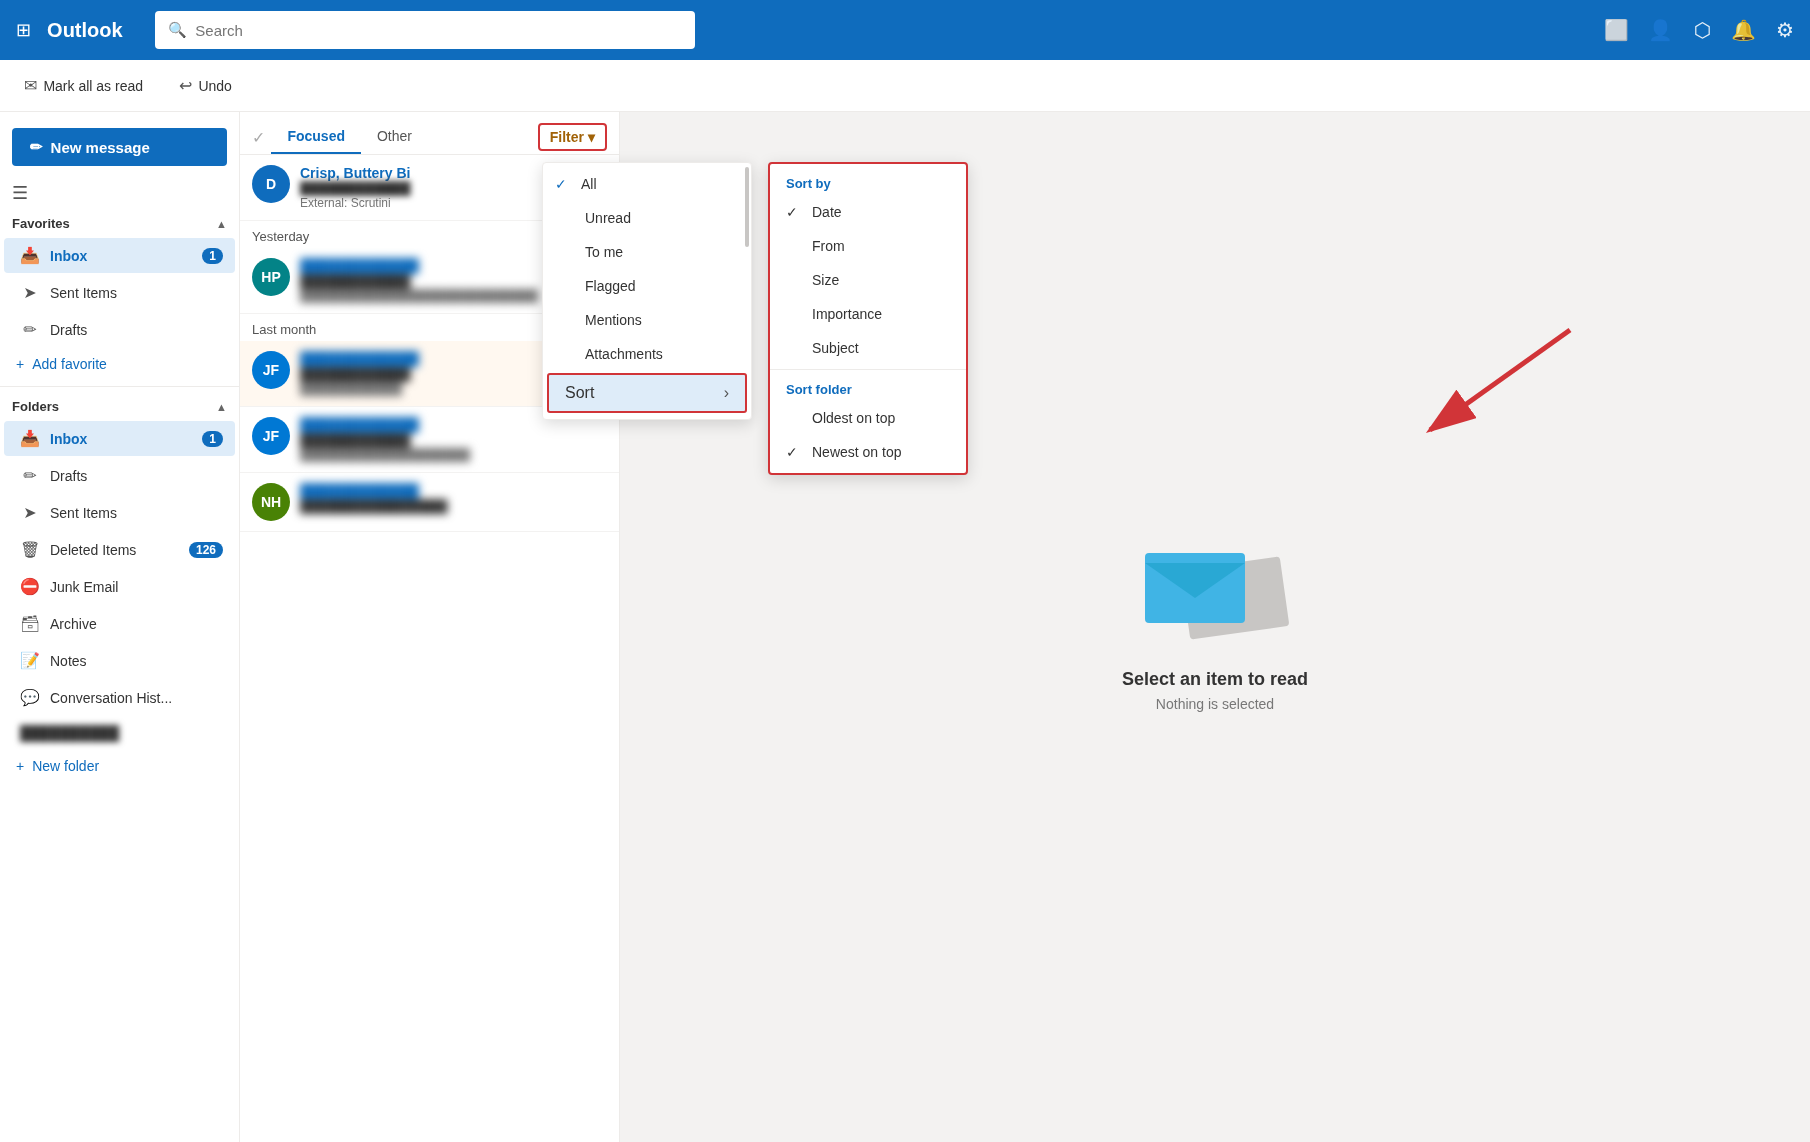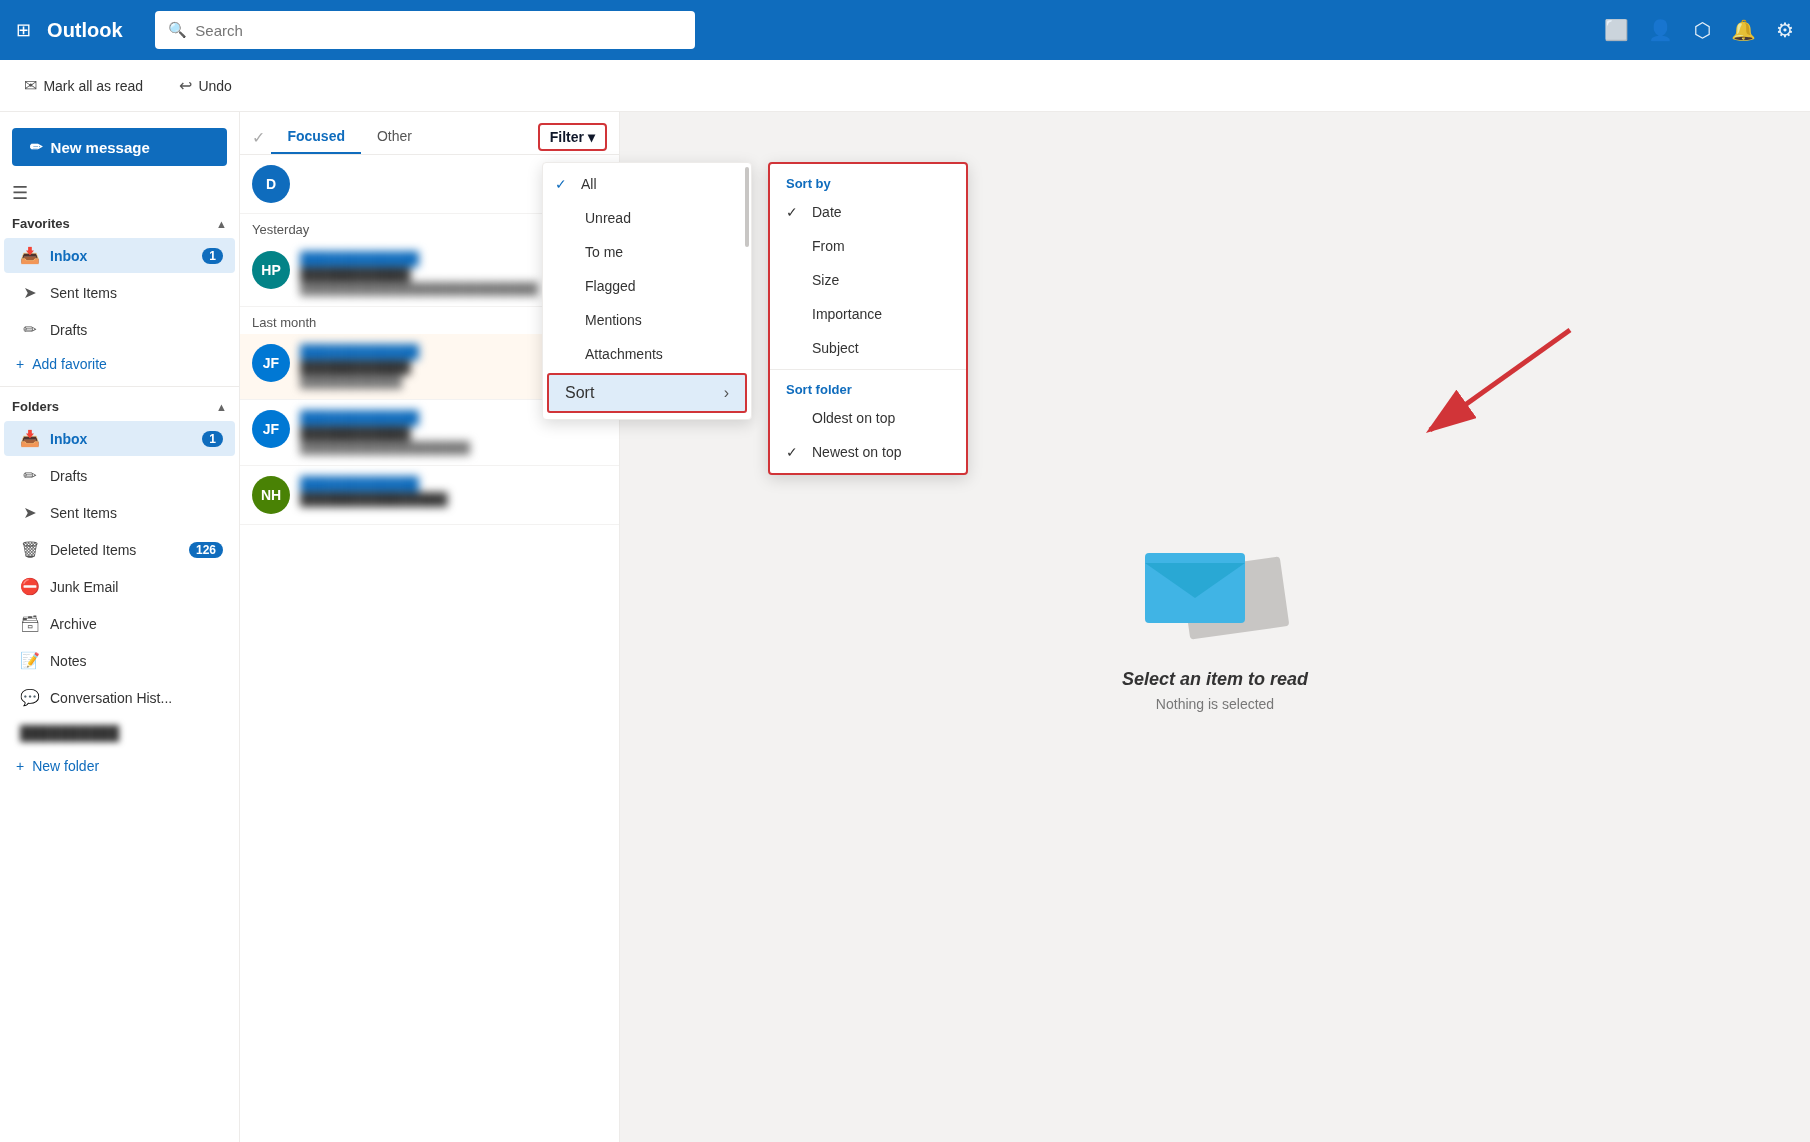--- a/index.html
+++ b/index.html
@@ -94,21 +94,21 @@
       padding: 8px 16px 10px; font-size: 14px; color: #555;
       cursor: pointer; border: none; background: none; position: relative;
     }
     .tab-btn.active { color: #0f6cbd; font-weight: 600; }
     .tab-btn.active::after {
       content: ''; position: absolute; bottom: 0; left: 0; right: 0;
       height: 2px; background: #0f6cbd;
     }
     .filter-btn {
       margin-left: auto; display: flex; align-items: center; gap: 4px;
-      font-size: 14px; color: #0f172a; cursor: pointer;
+      font-size: 14px; color: #a16207; cursor: pointer;
       border: 2px solid #d13438; border-radius: 4px;
       padding: 4px 10px; background: none;
       font-weight: 600;
     }
     .email-list-scroll { overflow-y: auto; flex: 1; }
     .email-section-header {
       padding: 8px 12px 4px; font-size: 13px; font-weight: 400; color: #555;
     }
     .email-item {
       display: flex; align-items: flex-start; gap: 10px;
@@ -146,21 +146,21 @@
       width: 100px; height: 70px; background: #40b4e5;
       border-radius: 4px; position: absolute; top: 10px; left: 0;
     }
     .envelope-flap {
       width: 0; height: 0;
       border-left: 50px solid transparent;
       border-right: 50px solid transparent;
       border-top: 35px solid #29a8d4;
       position: absolute; top: 10px; left: 0;
     }
-    .reading-pane-title { font-size: 18px; font-weight: 600; color: #333; margin-bottom: 6px; font-style: italic; }
+    .reading-pane-title { font-size: 18px; font-weight: 600; color: #333; margin-bottom: 6px; }
     .reading-pane-subtitle { font-size: 14px; color: #777; }
 
     
     .filter-dropdown {
       position: absolute; top: 170px; left: 416px;
       background: white; border: 1px solid #edebe9;
       box-shadow: 0 4px 16px rgba(0,0,0,0.15);
       border-radius: 4px; width: 210px; z-index: 100;
       padding: 4px 0;
     }
@@ -335,20 +335,25 @@
       <button class="filter-btn filter-btn-outline">
         <span>Filter</span>
         <span>▾</span>
       </button>
     </div>
 
     <div class="email-list-scroll">
 
       <div class="email-item">
         <div class="email-avatar avatar-d">D</div>
+        <div class="email-content">
+          <div class="email-sender">Crisp, Buttery Bi</div>
+          <div class="email-subject" style="filter:blur(3px);">████████████</div>
+          <div class="email-preview">External: Scrutini</div>
+        </div>
       </div>
 
       <div class="email-section-header">Yesterday</div>
 
       <div class="email-item">
         <div class="email-avatar avatar-hp">HP</div>
         <div class="email-content" style="filter:blur(4px);">
           <div class="email-sender">████████████</div>
           <div class="email-subject">████████████</div>
           <div class="email-preview">████████████████████████████</div>

